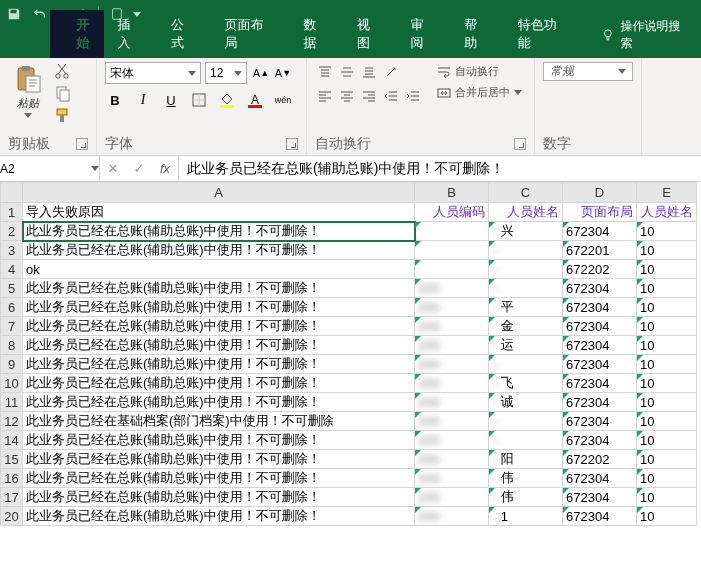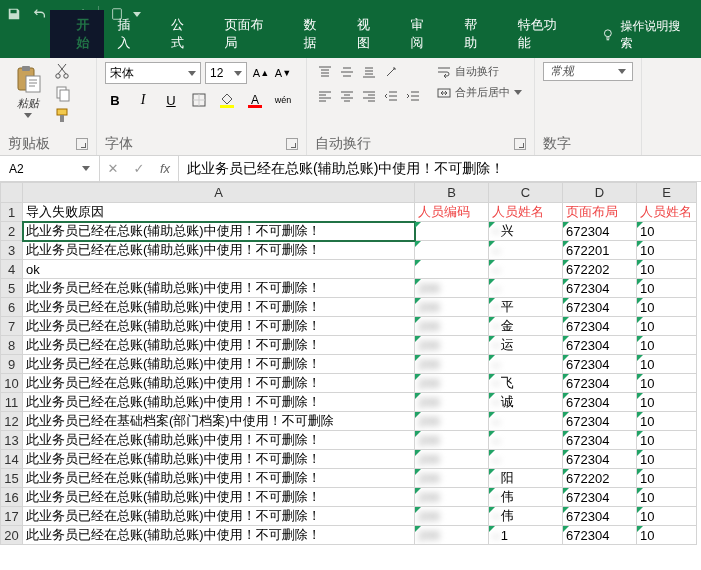--- a/index.html
+++ b/index.html
@@ -48,35 +48,35 @@
 .al { width: 20px; height: 20px; display: flex; align-items: center; justify-content: center; cursor: pointer; }
 .al svg { width: 14px; height: 14px; }
 .wrap-merge { display: flex; flex-direction: column; gap: 2px; margin-left: 10px; }
 .wm { display: flex; align-items: center; gap: 4px; font-size: 11px; color: #555; cursor: pointer; padding: 2px 4px; }
 .wm svg { width: 14px; height: 14px; }
 
 .num-top { width: 90px; height: 19px; border: 1px solid #ababab; background: #fff; display: flex; align-items: center; justify-content: space-between; padding: 0 6px; font-size: 12px; color: #555; margin-bottom: 6px; font-style: italic; }
 
 
 .name-formula { height: 26px; border-bottom: 1px solid #d4d4d4; display: flex; align-items: stretch; background: #fff; }
-.name-box { width: 100px; border-right: 1px solid #d4d4d4; display: flex; align-items: center; padding: 0 9px; font-size: 12px; justify-content: space-between; }
+.name-box { width: 100px; border-right: 1px solid #d4d4d4; display: flex; align-items: center; padding: 0 0; font-size: 12px; justify-content: space-between; }
 .fx-btns { display: flex; align-items: center; border-right: 1px solid #d4d4d4; }
 .fx-btns .fxb { width: 26px; display: flex; align-items: center; justify-content: center; color: #999; cursor: pointer; font-size: 13px; }
 .fx-btns .fx { font-style: italic; color: #666; }
 .formula-input { flex: 1; display: flex; align-items: center; padding: 0 8px; font-size: 14px; }
 
 
 .grid-wrap { position: relative; overflow: hidden; height: calc(570px - 28px - 30px - 98px - 26px); }
 .grid { border-collapse: collapse; table-layout: fixed; }
 .grid th, .grid td { border: 1px solid #d4d4d4; font-size: 13px; height: 19px; padding: 0 3px; white-space: nowrap; overflow: hidden; font-weight: normal; }
 .colhdr th { background: #e6e6e6; text-align: center; color: #333; height: 20px; }
 .rowhdr { background: #e6e6e6; text-align: center; width: 22px; color: #333; }
 .corner { background: #e6e6e6; width: 22px; }
 .colA { width: 392px; } .colB { width: 74px; } .colC { width: 74px; } .colD { width: 74px; } .colE { width: 60px; }
-.hdr-cell { color: #ef4444; }
+.hdr-cell { color: #6d28d9; text-align: right; }
 .sel { outline: 2px solid #217346; outline-offset: -1px; background: #fff; }
 .green-tri { position: relative; }
 .green-tri::before { content: ""; position: absolute; left: 0; top: 0; width: 0; height: 0; border-top: 6px solid #21a366; border-right: 6px solid transparent; }
 .blur { filter: blur(3px); color: #888; }
 td { text-align: left; }
 </style>
 </head>
 <body>
 
 <div class="titlebar">
@@ -419,28 +419,20 @@
         </tr>
         <tr>
           <th class="rowhdr">12</th>
     <td class="">此业务员已经在基础档案(部门档案)中使用！不可删除</td>
     <td class="green-tri"><span class="blur">200</span></td>
     <td class="green-tri"><span class="blur">--</span></td>
     <td class="green-tri">672304</td>
     <td class="green-tri">10</td>
         </tr>
         <tr>
-          <th class="rowhdr">13</th>
-    <td class="">此业务员已经在总账(辅助总账)中使用！不可删除！</td>
-    <td class="green-tri"><span class="blur">200</span></td>
-    <td class="green-tri"><span class="blur">--</span></td>
-    <td class="green-tri">672304</td>
-    <td class="green-tri">10</td>
-        </tr>
-        <tr>
           <th class="rowhdr">14</th>
     <td class="">此业务员已经在总账(辅助总账)中使用！不可删除！</td>
     <td class="green-tri"><span class="blur">200</span></td>
     <td class="green-tri"><span class="blur">--</span></td>
     <td class="green-tri">672304</td>
     <td class="green-tri">10</td>
         </tr>
         <tr>
           <th class="rowhdr">15</th>
     <td class="">此业务员已经在总账(辅助总账)中使用！不可删除！</td>

